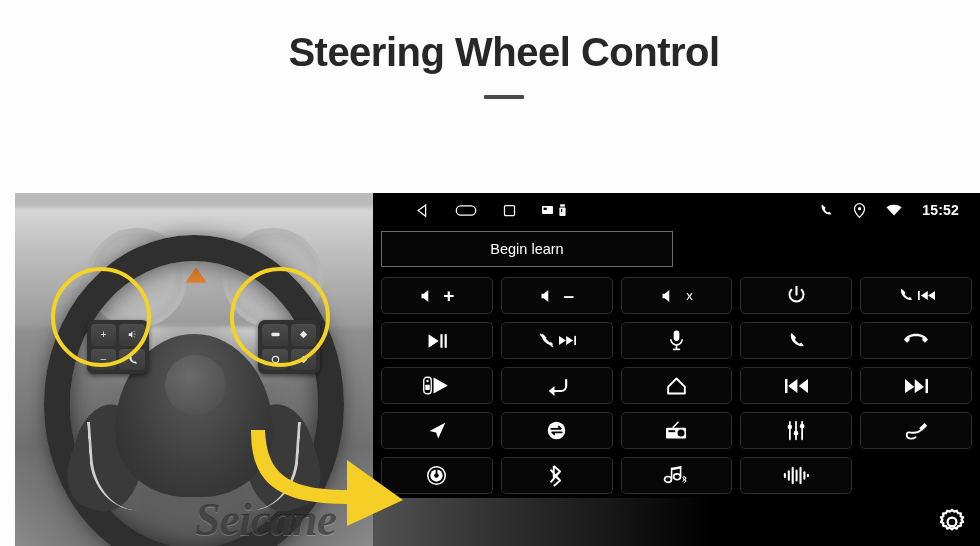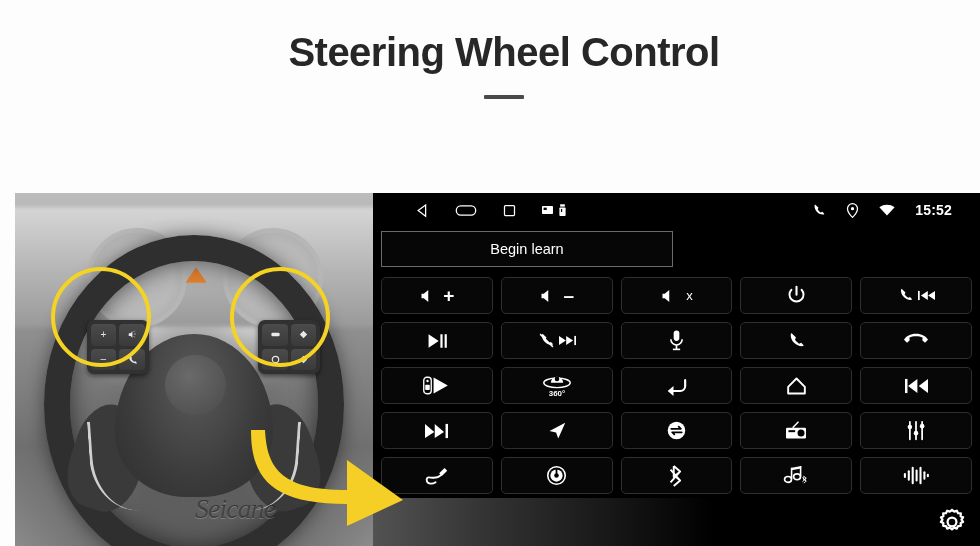--- a/index.html
+++ b/index.html
@@ -127,21 +127,21 @@
 
   
   .arrow {
     position: absolute; left: 228px; top: 225px;
     width: 165px; height: 110px; z-index: 6;
   }
 
   .watermark {
     position: absolute; left: 195px; top: 498px; z-index: 7;
     font-family: "Liberation Serif", serif;
-    font-style: italic; font-weight: 400; font-size: 28px;
+    font-style: italic; font-weight: 700; font-size: 46px;
     color: rgba(20,20,20,.55);
     letter-spacing: -1px;
     text-shadow: 0 1px 0 rgba(255,255,255,.22);
     pointer-events: none;
   }
 
   
   .panel {
     position: absolute; left: 358px; top: 0; width: 607px; height: 353px;
     background: #000; overflow: hidden;
@@ -150,21 +150,21 @@
     position: absolute; left: 0; bottom: 0; width: 340px; height: 48px;
     background: linear-gradient(90deg, rgba(150,150,150,.55) 0%, rgba(110,110,110,.45) 35%, rgba(0,0,0,0) 100%);
     pointer-events: none;
   }
 
   .statusbar {
     position: relative; height: 34px; display: flex; align-items: center;
     color: #fff;
   }
   .sb-left { display: flex; align-items: center; gap: 25px; margin-left: 42px; }
-  .sb-right { position: absolute; right: 28px; display: flex; align-items: center; gap: 20px; }
+  .sb-right { position: absolute; right: 21px; display: flex; align-items: center; gap: 20px; }
   .sb-right .clock { font-size: 14px; font-weight: 700; letter-spacing: .2px; }
   .sb svg { display: block; fill: #fff; }
 
   .learn-wrap { padding: 4px 8px 6px 8px; }
   .learn-btn {
     width: 292px; height: 36px; border: 1px solid #6a6a6a; border-radius: 0;
     background: #060606; color: #fff; font-size: 14.5px;
     display: flex; align-items: center; justify-content: center;
     cursor: pointer;
   }
@@ -417,28 +417,20 @@
                 <rect x="1" y="1" width="10" height="22" rx="4" fill="none" stroke="#fff" stroke-width="1.8"></rect>
                 <circle cx="6" cy="6" r="1.6"></circle>
                 <rect x="3" y="11" width="6" height="7" rx="1"></rect>
               </svg>
             <svg width="17" height="19" viewBox="0 0 20 24">
                 <path d="M0 2l18 10L0 22z"></path>
               </svg>
           </span>
         </div>
         <div class="gbtn">
-          <svg width="30" height="27" viewBox="0 0 34 30">
-            <ellipse cx="17" cy="12" rx="15" ry="5.4" fill="none" stroke="#fff" stroke-width="1.6"></ellipse>
-            <path d="M10 12a7 7 0 1 1 14 0z" fill="#fff"></path>
-            <circle cx="17" cy="7.5" r="2.6" fill="#000"></circle>
-            <text x="17" y="27" font-family="Liberation Sans, sans-serif" font-size="9" font-weight="700" fill="#fff" text-anchor="middle">360°</text>
-          </svg>
-        </div>
-        <div class="gbtn">
           <svg width="22" height="20" viewBox="0 0 26 24">
             <path d="M24 5v7a6 6 0 0 1-6 6H6" fill="none" stroke="#fff" stroke-width="2.6" stroke-linecap="round"></path>
             <path d="M10 12L3 18l7 6z"></path>
           </svg>
         </div>
         <div class="gbtn">
           <svg width="21" height="20" viewBox="0 0 24 24">
             <path d="M12 3 L22 13 v8 H2 v-8 Z" fill="none" stroke="#fff" stroke-width="2.3" stroke-linejoin="round"></path>
           </svg>
         </div>

